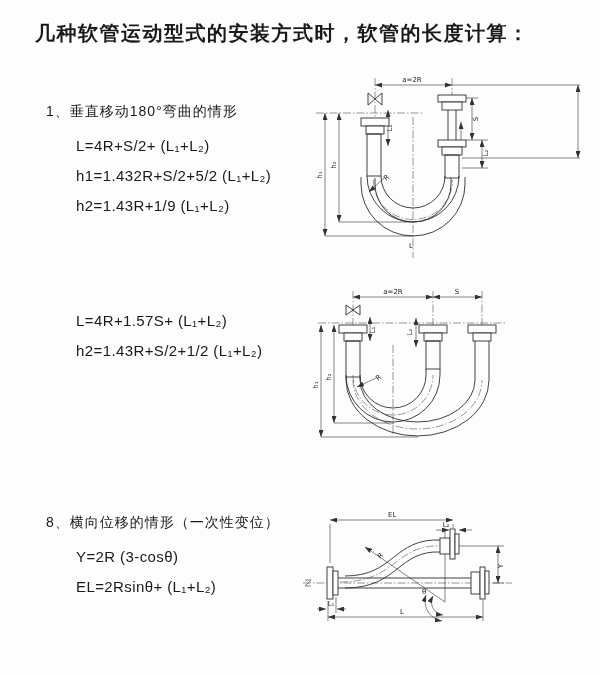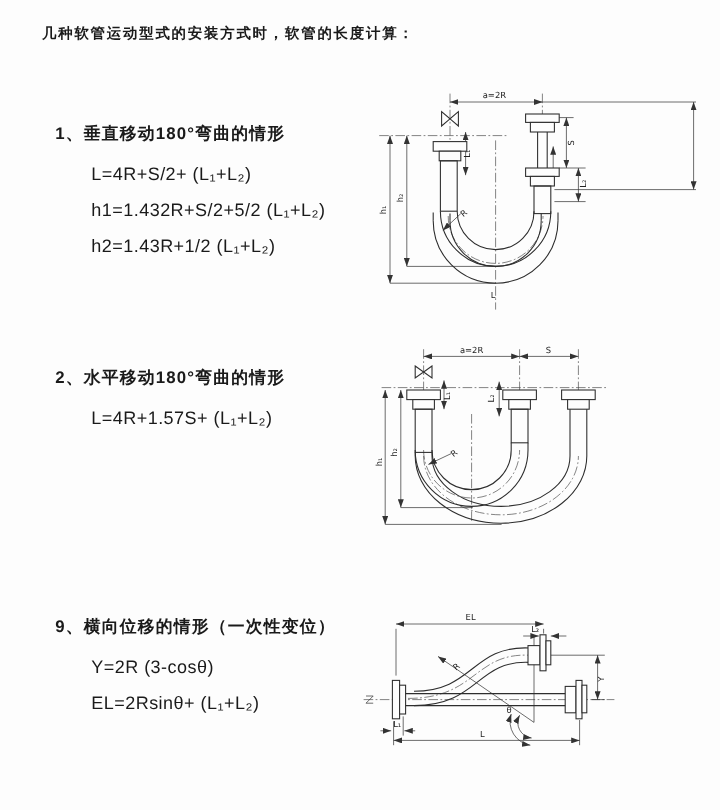--- a/index.html
+++ b/index.html
@@ -1,22 +1,22 @@
 <!DOCTYPE html>
 <html><head>
 <meta charset="utf-8">
 <style>
   html,body{margin:0;padding:0}
   body{
     width:600px;height:675px;background:#fdfdfd;position:relative;
     font-family:"Liberation Sans","DejaVu Sans",sans-serif;color:#1a1a1a;overflow:hidden;
   }
-  .doc-title{position:absolute;left:35px;top:20px;font-size:12px;font-weight:700;letter-spacing:1.5px}
+  .doc-title{position:absolute;left:35px;top:20px;font-size:20px;font-weight:700;letter-spacing:1.5px}
   .sec{position:absolute;width:300px}
-  .sec-heading{font-size:14px;font-weight:700;letter-spacing:1px;margin:0 0 10px 0}
+  .sec-heading{font-size:14px;font-weight:400;letter-spacing:1px;margin:0 0 10px 0}
   .formula{font-size:15px;margin-left:30px;height:30px;line-height:30px;letter-spacing:.4px;white-space:nowrap}
   #sec1{left:46px;top:103px}
   #sec2{left:46px;top:306px}
   #sec3{left:46px;top:514px}
   svg.diagram{position:absolute}
   #d1{left:312px;top:72px}
   #d2{left:310px;top:285px}
   #d3{left:300px;top:505px}
   svg text{font-family:"DejaVu Sans",sans-serif;fill:#222;font-size:7px}
   .outline{stroke:#2e2e2e;stroke-width:.9;fill:none}
@@ -26,30 +26,30 @@
 </style>
 </head>
 <body>
 
 <div class="doc-title">几种软管运动型式的安装方式时，软管的长度计算：</div>
 
 <div class="sec" id="sec1">
   <div class="sec-heading">1、垂直移动180°弯曲的情形</div>
   <div class="formula">L=4R+S/2+ (L₁+L₂)</div>
   <div class="formula">h1=1.432R+S/2+5/2 (L₁+L₂)</div>
-  <div class="formula">h2=1.43R+1/2 (L₁+L₂)</div>
+  <div class="formula">h2=1.43R+1/9 (L₁+L₂)</div>
 </div>
 
 <div class="sec" id="sec2">
-  <div class="sec-heading">2、水平移动180°弯曲的情形</div>
   <div class="formula">L=4R+1.57S+ (L₁+L₂)</div>
+  <div class="formula">h2=1.43R+S/2+1/2 (L₁+L₂)</div>
 </div>
 
 <div class="sec" id="sec3">
-  <div class="sec-heading">9、横向位移的情形（一次性变位）</div>
+  <div class="sec-heading">8、横向位移的情形（一次性变位）</div>
   <div class="formula">Y=2R (3-cosθ)</div>
   <div class="formula">EL=2Rsinθ+ (L₁+L₂)</div>
 </div>
 
 <svg id="d1" class="diagram" width="280" height="190" viewBox="0 0 280 190">
   <defs>
     <marker id="ar1" viewBox="0 0 7 5" markerWidth="7" markerHeight="5" refX="7" refY="2.5" orient="auto-start-reverse" markerUnits="userSpaceOnUse">
       <path d="M0,0 L7,2.5 L0,5 Z" fill="#333"></path>
     </marker>
     <pattern id="ht1" width="4.5" height="4.5" patternUnits="userSpaceOnUse">

